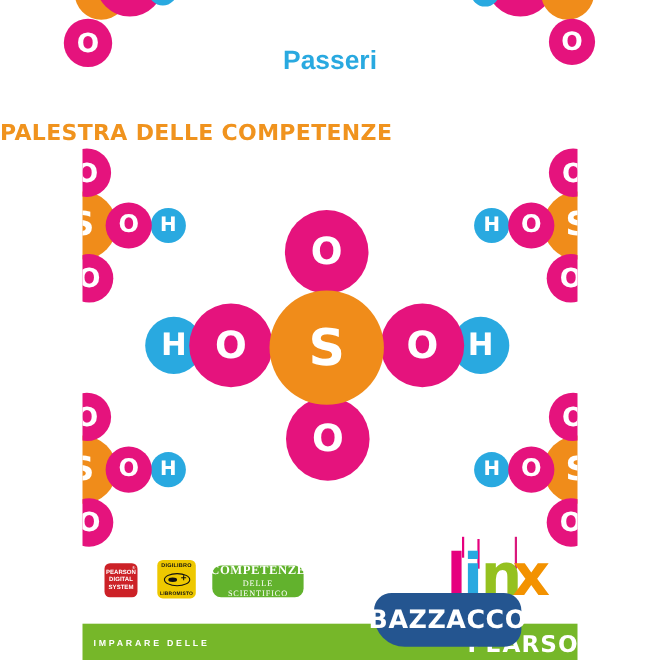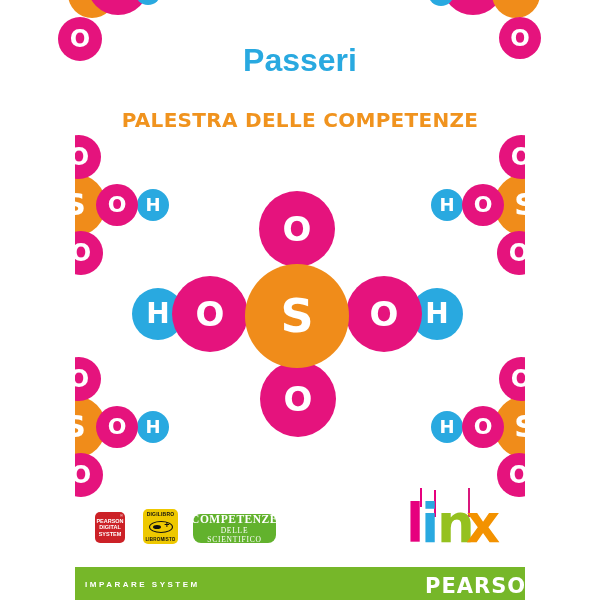--- a/index.html
+++ b/index.html
@@ -1,24 +1,24 @@
 <!DOCTYPE html>
 <html><head>
 <meta charset="utf-8">
 <style>
   html,body{margin:0;padding:0;background:#ffffff;}
   #stage{position:relative;width:600px;height:600px;background:#ffffff;overflow:hidden;
          font-family:"Liberation Sans","DejaVu Sans",sans-serif;}
   
   .author{position:absolute;left:0;right:0;top:42px;text-align:center;
-          font-size:32px;font-weight:bold;color:#29a9e0;letter-spacing:0px;}
+          font-size:24px;font-weight:bold;color:#29a9e0;letter-spacing:0px;}
   .title{position:absolute;left:0;right:0;top:74px;text-align:center;
          font-size:31px;font-weight:800;color:#d9187c;letter-spacing:-0.5px;
          font-family:"DejaVu Sans","Liberation Sans",sans-serif;}
-  .subtitle{position:absolute;left:0;right:0;top:108px;text-align:center;
+  .subtitle{position:absolute;left:0;right:0;top:108px;
             font-size:20px;font-weight:800;color:#f0931e;letter-spacing:0.3px;
             font-family:"DejaVu Sans","Liberation Sans",sans-serif;}
   
   .atom{position:absolute;border-radius:50%;display:flex;align-items:center;justify-content:center;
         color:#ffffff;font-weight:bold;font-family:"DejaVu Sans",sans-serif;line-height:1;}
   .clip{position:absolute;overflow:hidden;}
   
   .badge{position:absolute;color:#fff;text-align:center;}
   .badge-red{left:95px;top:512px;width:30px;height:31px;background:#cc2127;border-radius:5px;
              font-size:5.5px;line-height:6.4px;font-weight:bold;padding-top:0;display:flex;
@@ -132,17 +132,20 @@
     <div class="antenna" style="left:420px;top:488px;height:19px;background:#e6007e;"></div>
     <div class="antenna" style="left:434px;top:490px;height:27px;background:#e6007e;"></div>
     <div class="antenna" style="left:468px;top:488px;height:29px;background:#d9187c;"></div>
     <span class="linx-letter" style="left:406px;top:497px;color:#e6007e;">l</span>
     <span class="linx-letter" style="left:421px;top:497px;color:#29a9e0;">i</span>
     <span class="linx-letter" style="left:437px;top:497px;color:#95c11f;">n</span>
     <span class="linx-letter" style="left:466px;top:497px;color:#f39200;">x</span>
   </div>
 
   <div class="strip"></div>
-  <div class="tagline">IMPARARE SYSTEM</div>
+  <div class="tagline">IMPARARE DELLE</div>
   <div class="brand">PEARSON</div>
 
+  <div class="banner">
+    <span>BAZZACCO</span>
+  </div>
 
 </div>
 
 </body></html>

